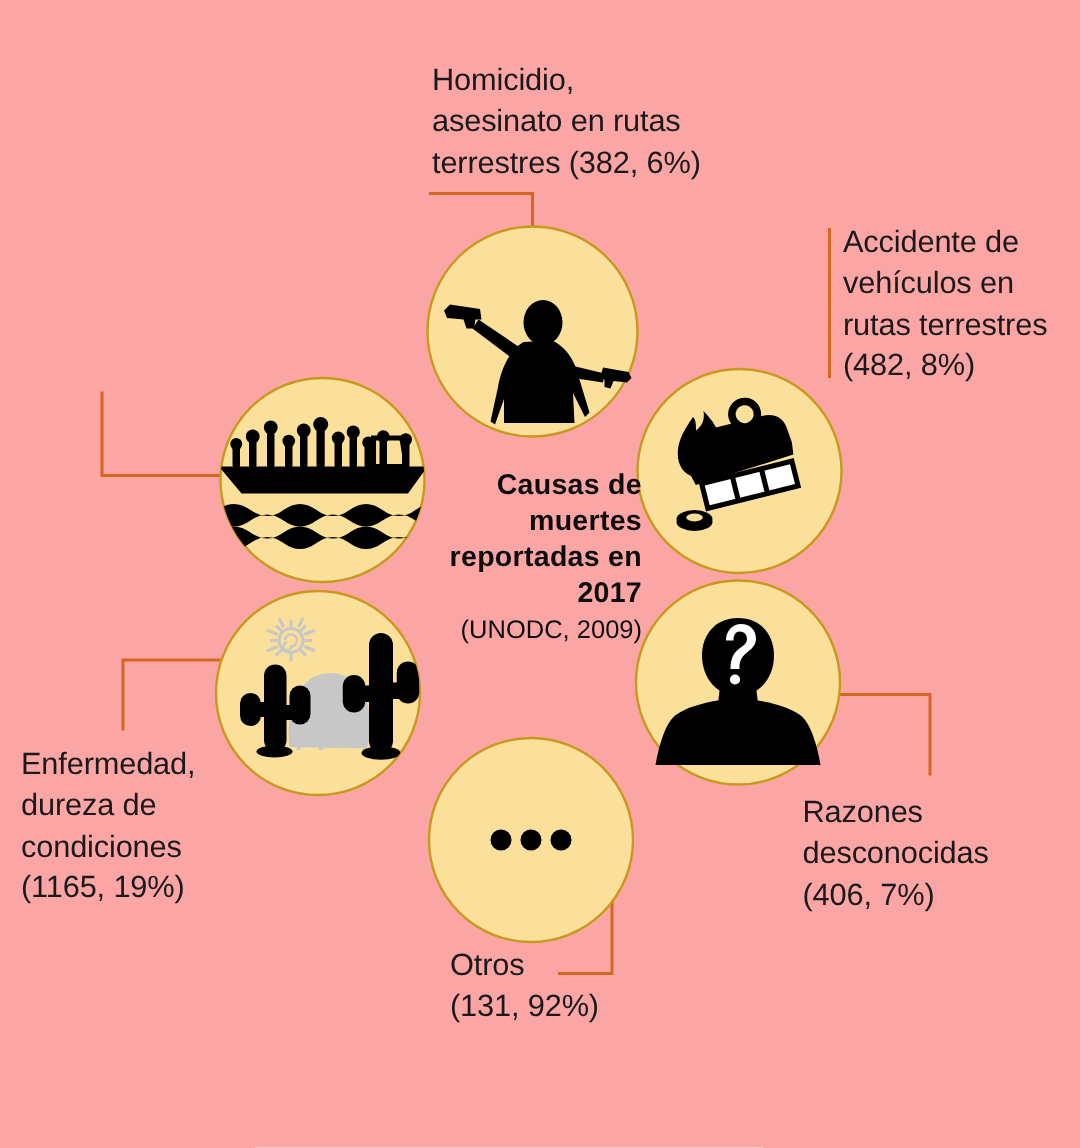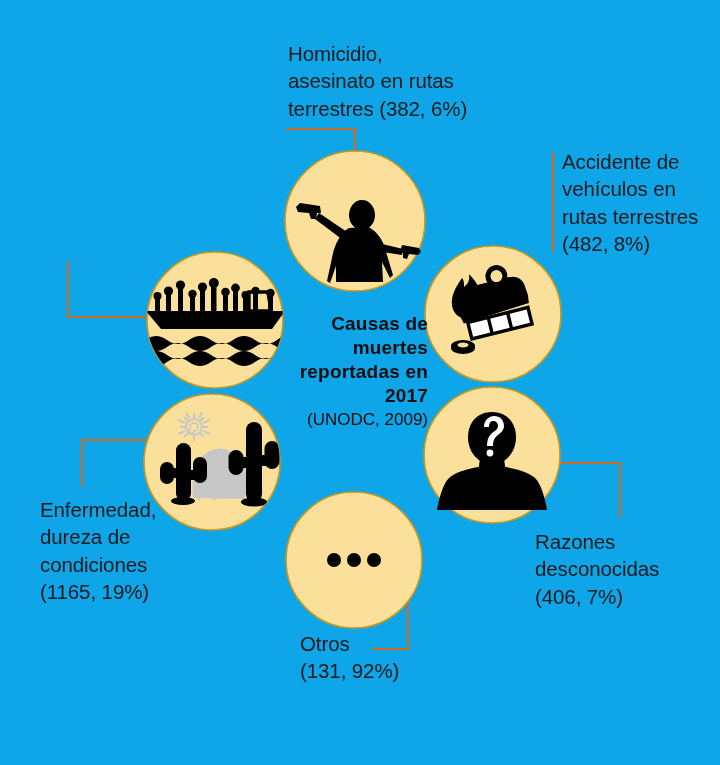--- a/index.html
+++ b/index.html
@@ -10,41 +10,41 @@
   body {
     width: 720px;
     height: 765px;
     font-family: "Liberation Sans", sans-serif;
     overflow: hidden;
   }
   #stage {
     position: relative;
     width: 720px;
     height: 765px;
-    background: #0ea5e9;
+    background: #fca5a5;
   }
   svg.layer {
     position: absolute;
     left: 0;
     top: 0;
     width: 720px;
     height: 765px;
   }
   .lbl {
     position: absolute;
     color: #1a1a1a;
     font-size: 20.5px;
     line-height: 1.33;
     white-space: pre-line;
     letter-spacing: -0.1px;
   }
   #lbl-homicidio { left: 288px; top: 40px; width: 240px; }
   #lbl-accidente { left: 562px; top: 148px; width: 160px; }
   #lbl-ahogamiento { left: 57px; top: 172px; width: 220px; }
-  #lbl-enfermedad { left: 40px; top: 496px; width: 200px; }
+  #lbl-enfermedad { left: 14px; top: 496px; width: 200px; }
   #lbl-razones { left: 535px; top: 528px; width: 190px; }
   #lbl-otros { left: 300px; top: 630px; width: 180px; }
 
   #center-title {
     position: absolute;
     left: 272px;
     top: 312px;
     width: 156px;
     text-align: right;
     color: #0d0d0d;

